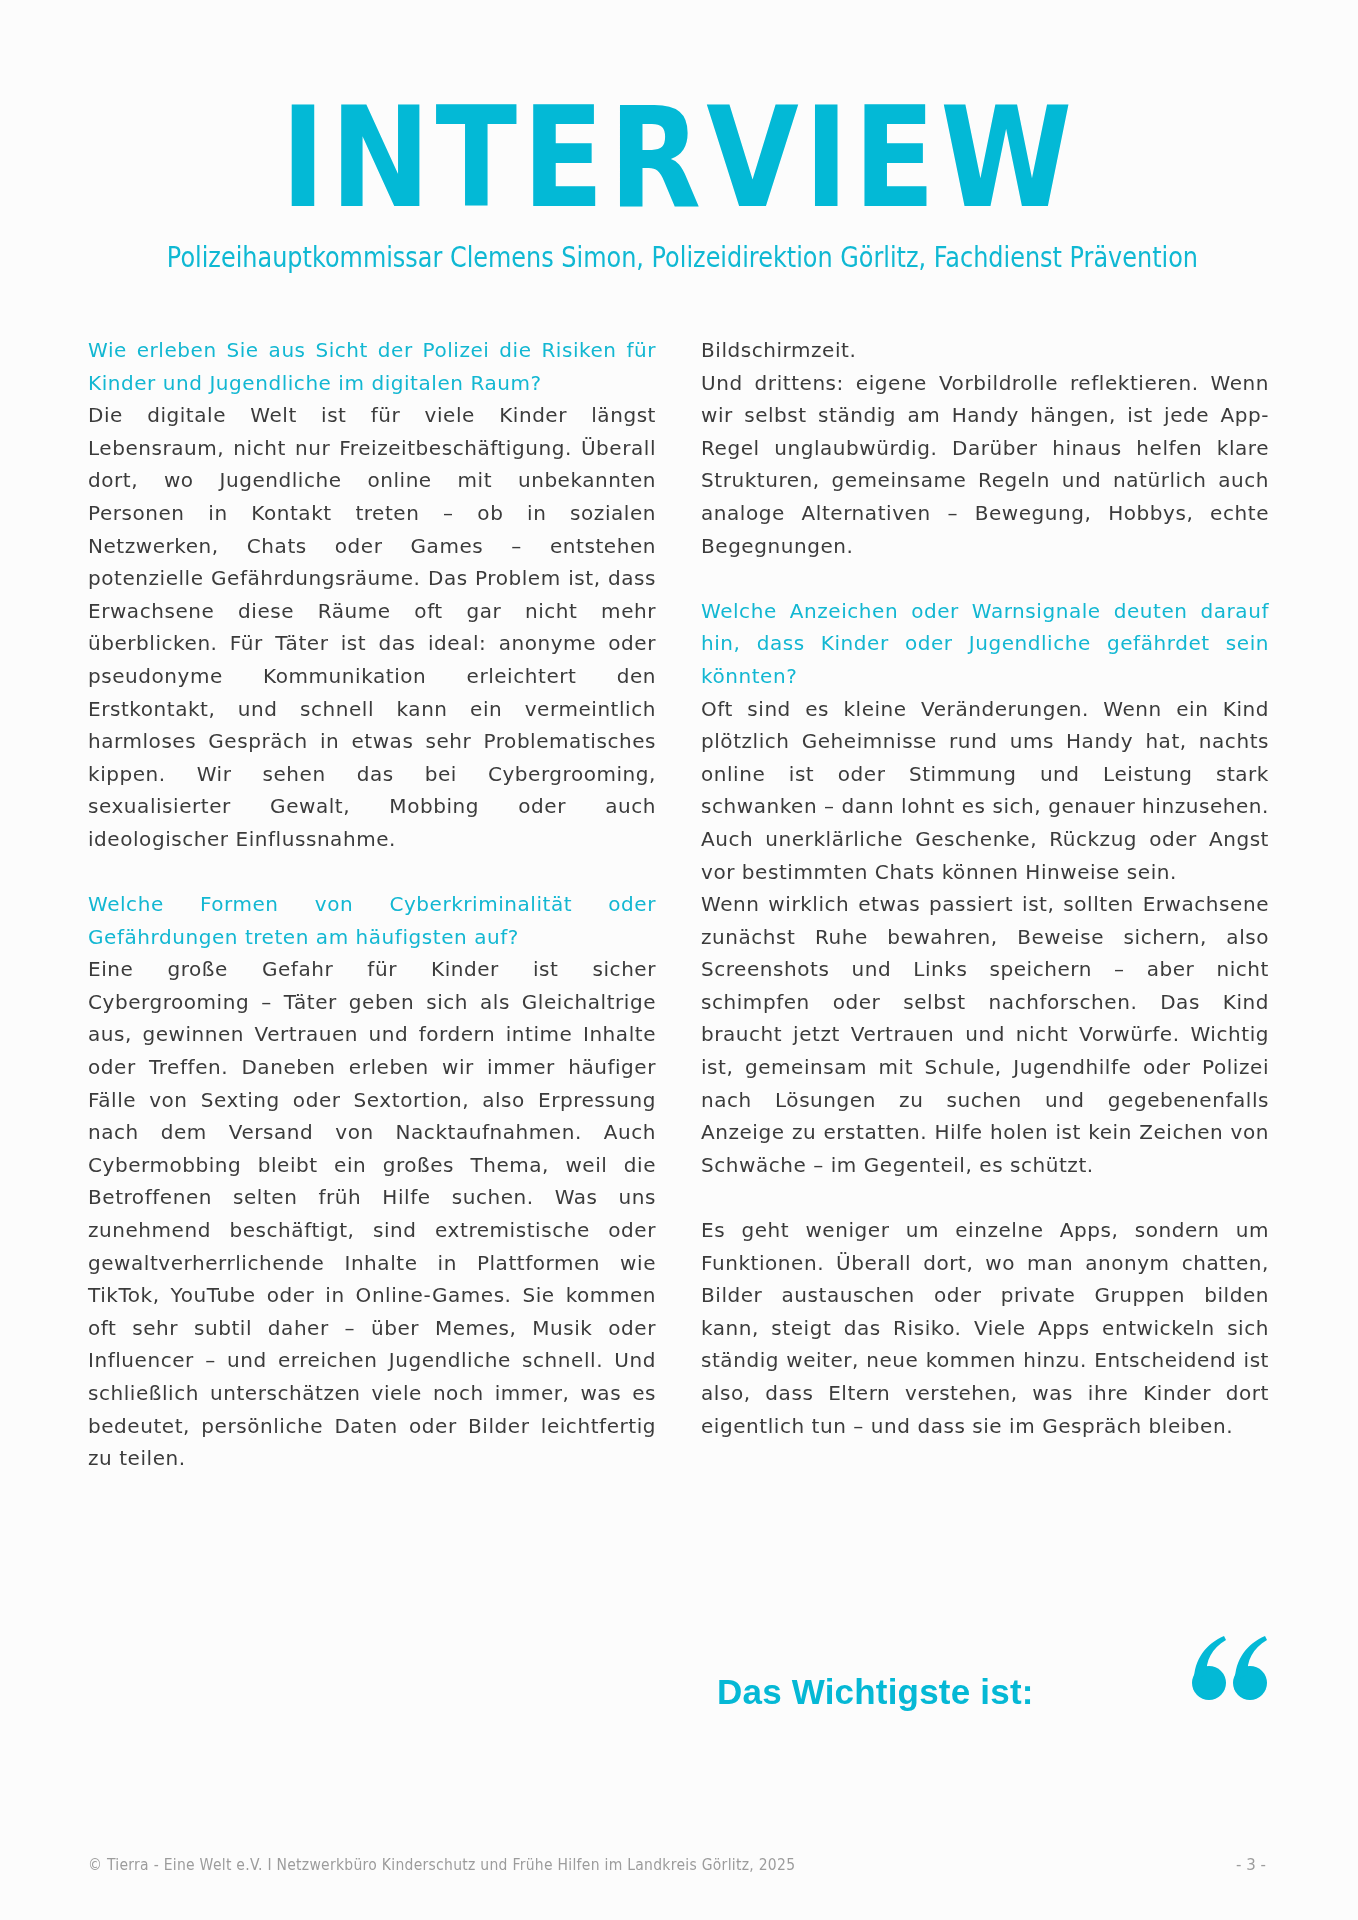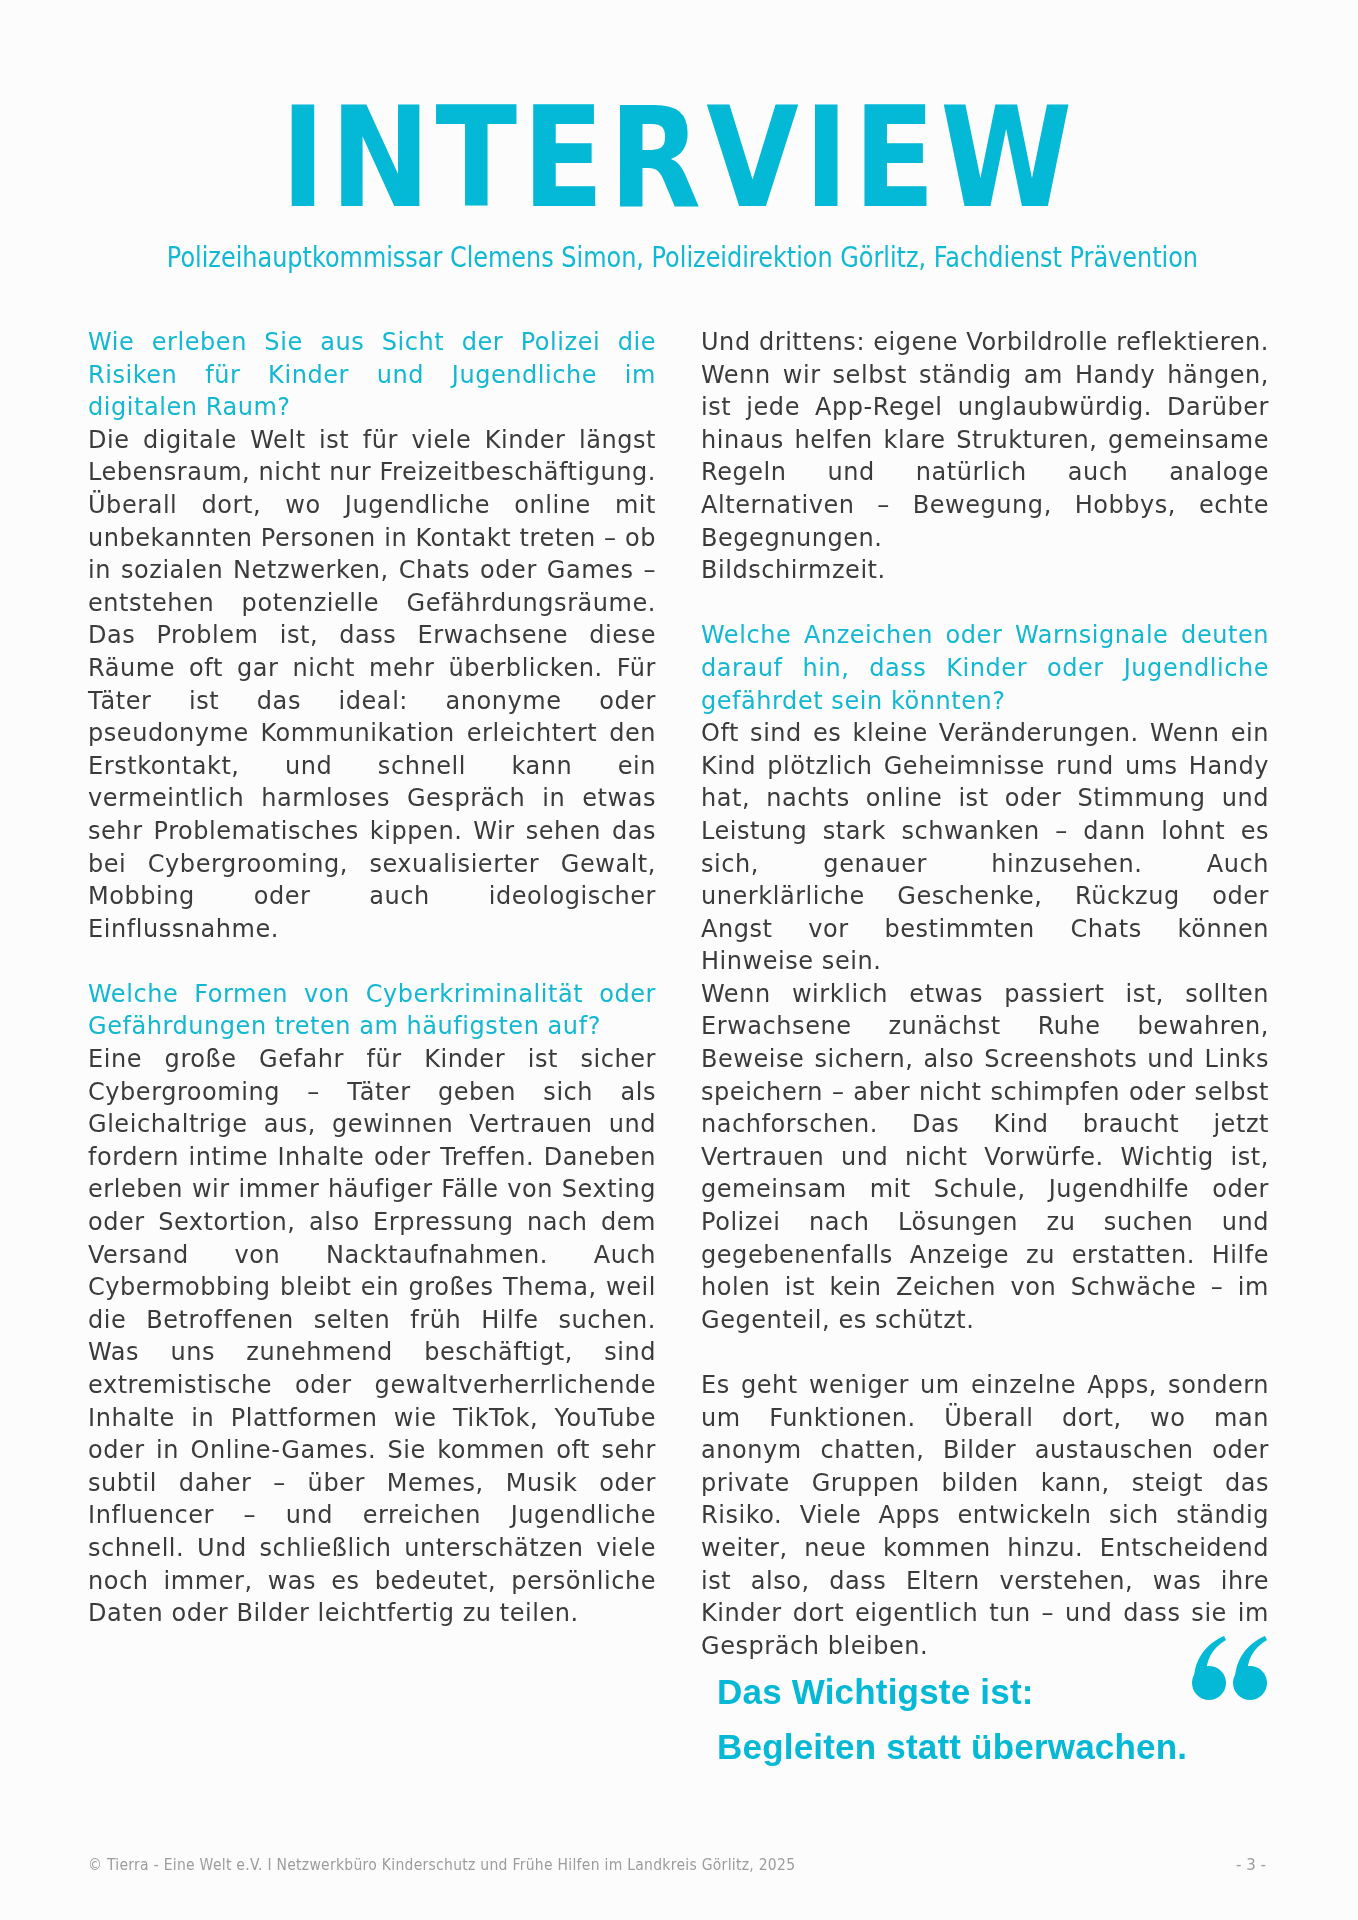--- a/index.html
+++ b/index.html
@@ -39,24 +39,24 @@
       font-size: 28px;
       line-height: 36px;
       color: #0FB8D3;
       transform: scaleX(0.855);
       transform-origin: 50% 50%;
       padding-left: 8px;
       box-sizing: border-box;
     }
     .col {
       position: absolute;
-      top: 326px;
+      top: 334px;
       width: 568px;
       font-family: "DejaVu Sans", sans-serif;
-      font-size: 24px;
+      font-size: 20px;
       line-height: 32.6px;
       color: #3b3b3b;
       letter-spacing: 0.55px;
     }
     .col-left { left: 88px; }
     .col-right { left: 701px; }
     .q {
       color: #12B7D2;
       text-align: justify;
       text-align-last: left;
@@ -120,35 +120,34 @@
   <p class="p">Die digitale Welt ist für viele Kinder längst Lebensraum, nicht nur Freizeitbeschäftigung. Überall dort, wo Jugendliche online mit unbekannten Personen in Kontakt treten – ob in sozialen Netzwerken, Chats oder Games – entstehen potenzielle Gefährdungsräume. Das Problem ist, dass Erwachsene diese Räume oft gar nicht mehr überblicken. Für Täter ist das ideal: anonyme oder pseudonyme Kommunikation erleichtert den Erstkontakt, und schnell kann ein vermeintlich harmloses Gespräch in etwas sehr Problematisches kippen. Wir sehen das bei Cybergrooming, sexualisierter Gewalt, Mobbing oder auch ideologischer Einflussnahme.</p>
   <div class="gap"></div>
 
   <p class="q">Welche Formen von Cyberkriminalität oder Gefährdungen treten am häufigsten auf?</p>
   <p class="p">Eine große Gefahr für Kinder ist sicher Cybergrooming – Täter geben sich als Gleichaltrige aus, gewinnen Vertrauen und fordern intime Inhalte oder Treffen. Daneben erleben wir immer häufiger Fälle von Sexting oder Sextortion, also Erpressung nach dem Versand von Nacktaufnahmen. Auch Cybermobbing bleibt ein großes Thema, weil die Betroffenen selten früh Hilfe suchen. Was uns zunehmend beschäftigt, sind extremistische oder gewaltverherrlichende Inhalte in Plattformen wie TikTok, YouTube oder in Online-Games. Sie kommen oft sehr subtil daher – über Memes, Musik oder Influencer – und erreichen Jugendliche schnell. Und schließlich unterschätzen viele noch immer, was es bedeutet, persönliche Daten oder Bilder leichtfertig zu teilen.</p>
   <div class="gap"></div>
 
 </div>
 
 <div class="col col-right">
+  <p class="p">Bildschirmzeit.</p>
   <p class="p">Und drittens: eigene Vorbildrolle reflektieren. Wenn wir selbst ständig am Handy hängen, ist jede App-Regel unglaubwürdig. Darüber hinaus helfen klare Strukturen, gemeinsame Regeln und natürlich auch analoge Alternativen – Bewegung, Hobbys, echte Begegnungen.</p>
-  <p class="p">Bildschirmzeit.</p>
   <div class="gap"></div>
 
   <p class="q">Welche Anzeichen oder Warnsignale deuten darauf hin, dass Kinder oder Jugendliche gefährdet sein könnten?</p>
   <p class="p">Oft sind es kleine Veränderungen. Wenn ein Kind plötzlich Geheimnisse rund ums Handy hat, nachts online ist oder Stimmung und Leistung stark schwanken – dann lohnt es sich, genauer hinzusehen. Auch unerklärliche Geschenke, Rückzug oder Angst vor bestimmten Chats können Hinweise sein.</p>
   <p class="p">Wenn wirklich etwas passiert ist, sollten Erwachsene zunächst Ruhe bewahren, Beweise sichern, also Screenshots und Links speichern – aber nicht schimpfen oder selbst nachforschen. Das Kind braucht jetzt Vertrauen und nicht Vorwürfe. Wichtig ist, gemeinsam mit Schule, Jugendhilfe oder Polizei nach Lösungen zu suchen und gegebenenfalls Anzeige zu erstatten. Hilfe holen ist kein Zeichen von Schwäche – im Gegenteil, es schützt.</p>
   <div class="gap"></div>
 
   <p class="p">Es geht weniger um einzelne Apps, sondern um Funktionen. Überall dort, wo man anonym chatten, Bilder austauschen oder private Gruppen bilden kann, steigt das Risiko. Viele Apps entwickeln sich ständig weiter, neue kommen hinzu. Entscheidend ist also, dass Eltern verstehen, was ihre Kinder dort eigentlich tun – und dass sie im Gespräch bleiben.</p>
 </div>
 
 <div class="pullquote">
   <div>Das Wichtigste ist:</div>
-  <div>Begleiten statt überwachen.</div>
 </div>
 <svg class="quote-icon" viewBox="0 0 80 70">
   <g fill="#03B9D6">
     <circle cx="19" cy="49" r="17"></circle>
     <path d="M4 47 C 4 25, 16 10, 34 2 L 36 6 C 22 14, 15 28, 17 40 Z"></path>
     <circle cx="60" cy="49" r="17"></circle>
     <path d="M45 47 C 45 25, 57 10, 75 2 L 77 6 C 63 14, 56 28, 58 40 Z"></path>
   </g>
 </svg>
 

